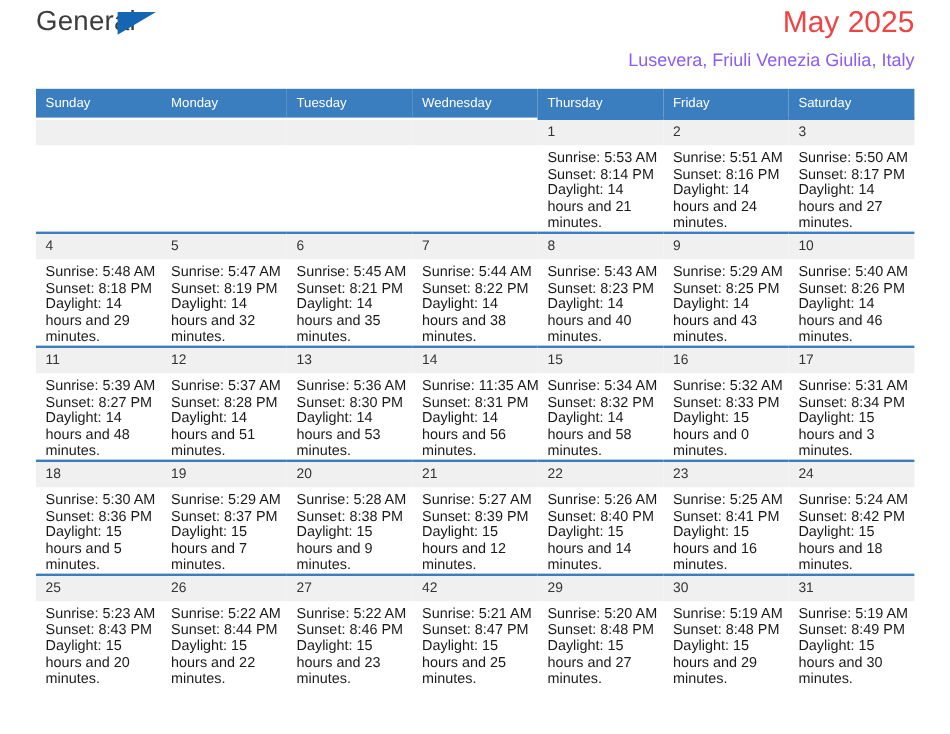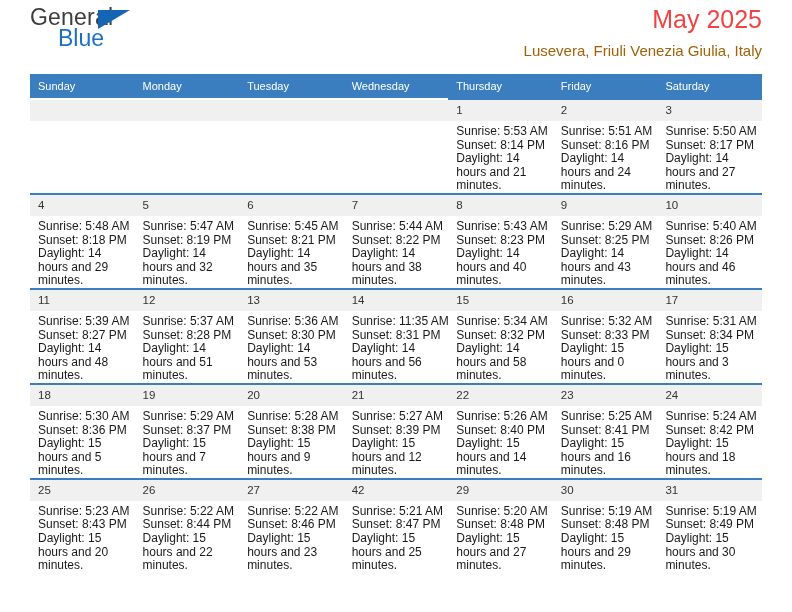--- a/index.html
+++ b/index.html
@@ -68,21 +68,21 @@
   }
   .cal-title {
     font-size: 25px;
     color: #ef4444;
     font-weight: normal;
     margin: 0;
     line-height: 34px;
   }
   .cal-subtitle {
     font-size: 15px;
-    color: #a16207;
+    color: #8b5cf6;
     margin: 6px 0 0 0;
     line-height: 18px;
   }
 
   
   .calendar {
     width: 732px;
     border-collapse: collapse;
     table-layout: fixed;
   }
@@ -134,21 +134,20 @@
 </head>
 <body>
 
 <div class="page">
 
   <div class="header">
 
     <div class="logo">
       <span class="logo-general">General</span>
       <span class="logo-triangle"></span>
-      <span class="logo-blue">Blue</span>
     </div>
 
     <div class="title-block">
       <h1 class="cal-title">May 2025</h1>
       <p class="cal-subtitle">Lusevera, Friuli Venezia Giulia, Italy</p>
     </div>
 
   </div>
 
   <table class="calendar">

